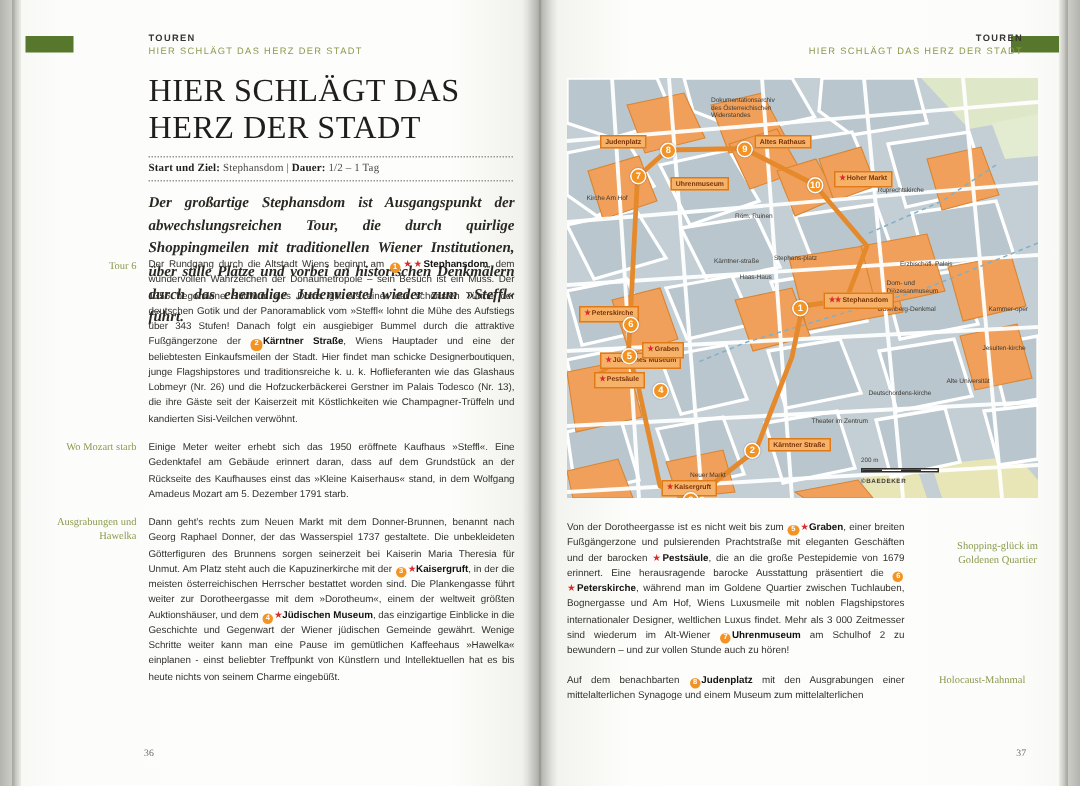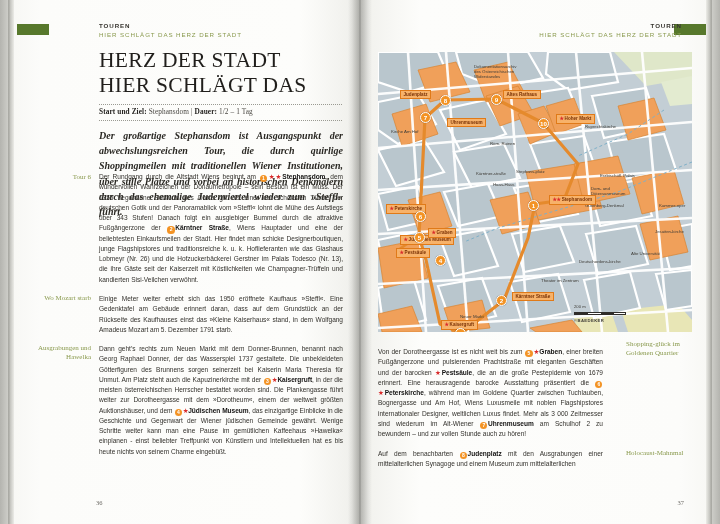--- a/index.html
+++ b/index.html
@@ -106,22 +106,22 @@
   <div class="page left">
 
     <div class="tab-green l"></div>
 
     <div class="rh left">
       <div class="rh-top">TOUREN</div>
       <div class="rh-sub">HIER SCHLÄGT DAS HERZ DER STADT</div>
     </div>
 
     <div class="headline">
+      <div>HIER SCHLÄGT DAS</div>
       <div>HERZ DER STADT</div>
-      <div>HIER SCHLÄGT DAS</div>
     </div>
 
     <div class="meta-rule top"></div>
     <div class="meta-rule bot"></div>
     <div class="meta">
       <b>Start und Ziel:</b>
       <span>Stephansdom</span>
       <span>|</span>
       <b>Dauer:</b>
       <span>1/2 – 1 Tag</span>
@@ -279,17 +279,17 @@
   </div>
 
 <div id="map-overlays"></div>
 
 <div id="gutter"></div>
 <div class="board-l"></div>
 <div class="board-r"></div>
 <div class="edge-l"></div>
 <div class="edge-r"></div>
 
-<div class="marg r" id="marg-r-0" style="top:340px;">Shopping-glück im Goldenen Quartier</div>
+<div class="marg r" id="marg-r-0" style="top:360px;text-align:center;">Shopping-glück im Goldenen Quartier</div>
 <div class="marg r" id="marg-r-1" style="top: 449px;">Holocaust-Mahnmal</div>
 <div class="rbody" id="rp1" style="top:347px;">Von der Dorotheergasse ist es nicht weit bis zum <span class="num">5</span><span class="star">★</span><b>Graben</b>, einer breiten Fußgängerzone und pulsierenden Prachtstraße mit eleganten Geschäften und der barocken <span class="star">★</span><b>Pestsäule</b>, die an die große Pestepidemie von 1679 erinnert. Eine herausragende barocke Ausstattung präsentiert die <span class="num">6</span><span class="star">★</span><b>Peterskirche</b>, während man im Goldene Quartier zwischen Tuchlauben, Bognergasse und Am Hof, Wiens Luxusmeile mit noblen Flagshipstores internationaler Designer, weltlichen Luxus findet. Mehr als 3 000 Zeitmesser sind wiederum im Alt-Wiener <span class="num">7</span><b>Uhrenmuseum</b> am Schulhof 2 zu bewundern – und zur vollen Stunde auch zu hören!</div>
 <div class="rbody" id="rp2" style="top: 449px;">Auf dem benachbarten <span class="num">8</span><b>Judenplatz</b> mit den Ausgrabungen einer mittelalterlichen Synagoge und einem Museum zum mittelalterlichen</div>
 <div class="pgnum r">37</div>
 
 </body></html>

